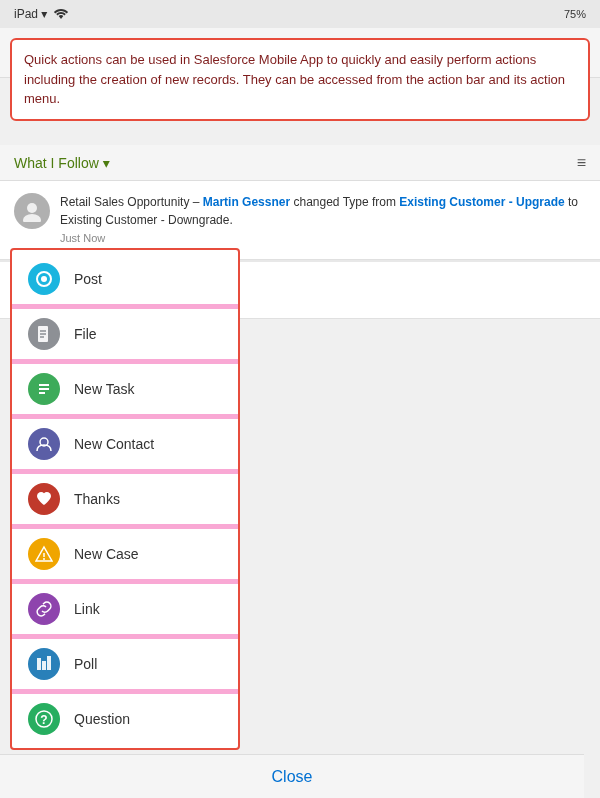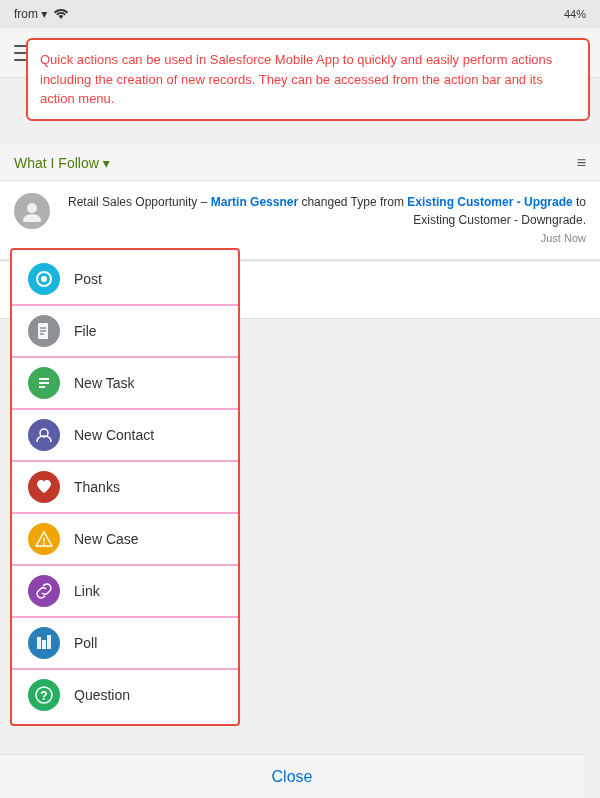--- a/index.html
+++ b/index.html
@@ -64,28 +64,28 @@
     .bell-icon {
       font-size: 20px;
       color: #555;
       cursor: pointer;
     }
 
     
     .tooltip-box {
       position: absolute;
       top: 38px;
-      left: 26px;
+      left: 10px;
       right: 10px;
       background: white;
       border: 2px solid #e74c3c;
       border-radius: 6px;
       padding: 10px 12px;
       font-size: 13px;
-      color: #ef4444;
+      color: #7f1d1d;
       line-height: 1.5;
       z-index: 100;
     }
 
     
     .sub-nav {
       position: absolute;
       top: 145px;
       left: 0;
       right: 0;
@@ -136,21 +136,20 @@
       align-items: center;
       justify-content: center;
       color: white;
       font-size: 16px;
       flex-shrink: 0;
     }
     .feed-text {
       font-size: 12px;
       color: #333;
       line-height: 1.5;
-      text-align: right;
     }
     .feed-text .bold { font-weight: 600; color: #0070d2; }
     .feed-text .timestamp { color: #888; font-size: 11px; }
 
     .feed-item2 {
       background: white;
       margin-top: 2px;
       padding: 10px 14px;
       display: flex;
       align-items: center;
@@ -183,21 +182,21 @@
       z-index: 50;
       padding: 4px 0;
     }
 
     .action-item {
       display: flex;
       align-items: center;
       gap: 14px;
       padding: 9px 16px;
       cursor: pointer;
-      border-bottom: 2px solid #f9a8d4;
+      border-bottom: 5px solid #f9a8d4;
     }
     .action-item:last-child { border-bottom: none; }
 
     .action-icon {
       width: 32px;
       height: 32px;
       border-radius: 50%;
       display: flex;
       align-items: center;
       justify-content: center;
@@ -229,31 +228,31 @@
       cursor: pointer;
       background: none;
       border: none;
     }
   </style>
 </head>
 <body>
 
 <div class="status-bar">
   <div class="status-left">
-    <span>from ▾</span>
+    <span>iPad ▾</span>
     <span>
       <svg width="16" height="12" viewBox="0 0 16 12">
         <path d="M8 2C5.2 2 2.7 3.1 0.9 5l1.4 1.4C3.8 4.9 5.8 4 8 4s4.2.9 5.7 2.4L15.1 5C13.3 3.1 10.8 2 8 2z" fill="#333"></path>
         <path d="M8 5c-1.9 0-3.6.8-4.8 2l1.4 1.4C5.5 7.5 6.7 7 8 7s2.5.5 3.4 1.4L12.8 7C11.6 5.8 9.9 5 8 5z" fill="#333"></path>
         <path d="M8 8c-.9 0-1.7.4-2.3 1L8 12l2.3-3C9.7 8.4 8.9 8 8 8z" fill="#333"></path>
       </svg>
     </span>
   </div>
   <div class="status-right">
-    <span>44%</span>
+    <span>75%</span>
   </div>
 </div>
 
 <div class="nav-bar">
   <div class="hamburger-icon">
     <span></span>
       <span></span>
       <span></span>
   </div>
   <div class="search-box"></div>

